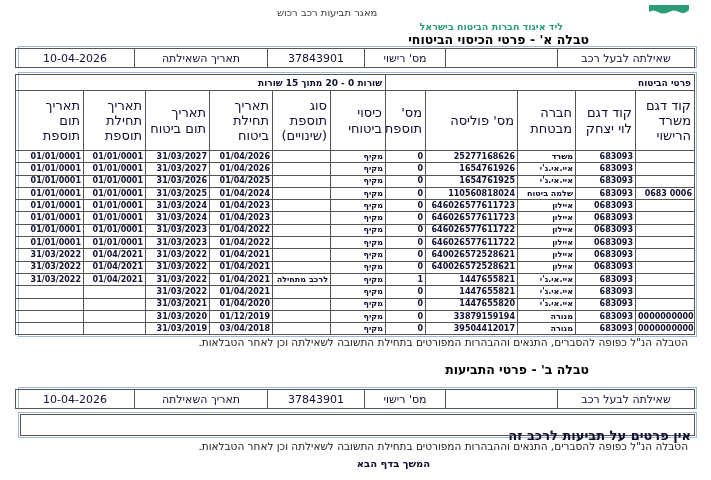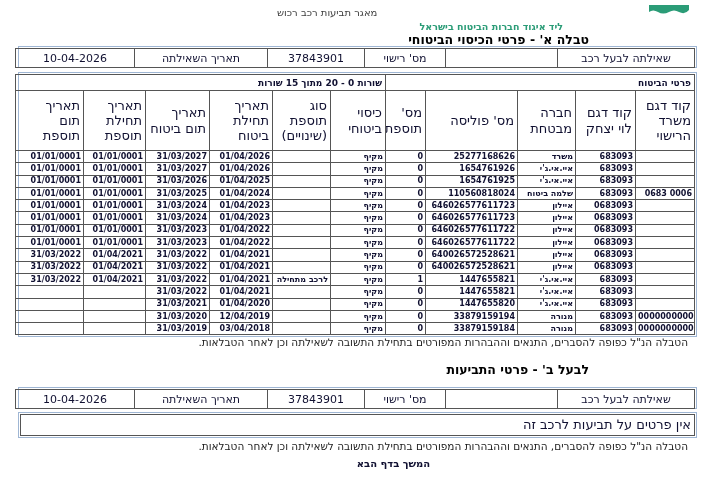--- a/index.html
+++ b/index.html
@@ -33,21 +33,21 @@
   .cbox{top:72px;}
   tr.band td{height:15px;font-size:9px;font-weight:bold;text-align:right;padding:0 3px;vertical-align:middle;}
   tr.cols th{height:57px;font-size:13px;font-weight:normal;text-align:right;
     padding:1px 3px;vertical-align:middle;line-height:1.18;white-space:pre-line;}
   tbody.data tr{height:12.3px;}
   tbody.data td{font-size:8px;font-weight:bold;text-align:right;padding:0 2px;
     vertical-align:middle;white-space:nowrap;direction:ltr;line-height:1;}
   
   .emptybox{top:412px;height:26px;}
   .emptybox .inner{border:1px solid #555555;height:22px;box-sizing:border-box;
-    font-size:13px;font-weight:normal;padding:2px 3px 0 0;}
+    font-size:13px;font-weight:bold;padding:13px 3px 0 0;}
   
   .footnote{right:23px;font-size:10.5px;color:#1a1a1a;white-space:nowrap;}
   .fn-a{top:336px;}
   .fn-b{top:440px;}
   .continue{top:458px;left:0;width:711px;text-align:center;font-size:10px;font-weight:bold;padding-left:38px;}
 </style>
 </head>
 <body>
 
 <div class="abs tagline">ליד איגוד חברות הביטוח בישראל</div>
@@ -301,45 +301,45 @@
           <td></td>
         </tr>
         <tr>
           <td>0000000000</td>
           <td>683093</td>
           <td>מנורה</td>
           <td>33879159194</td>
           <td>0</td>
           <td>מקיף</td>
           <td></td>
-          <td>12/04/2019</td>
+          <td>01/12/2019</td>
           <td>31/03/2020</td>
           <td></td>
           <td></td>
         </tr>
         <tr>
           <td>0000000000</td>
           <td>683093</td>
           <td>מנורה</td>
-          <td>33879159184</td>
+          <td>39504412017</td>
           <td>0</td>
           <td>מקיף</td>
           <td></td>
           <td>03/04/2018</td>
           <td>31/03/2019</td>
           <td></td>
           <td></td>
         </tr>
       </tbody>
   </table>
 </div>
 
 <div class="abs footnote fn-a">הטבלה הנ"ל כפופה להסברים, התנאים וההבהרות המפורטים בתחילת התשובה לשאילתה וכן לאחר הטבלאות.</div>
 
-<div class="abs sec-title title-b">לבעל ב' - פרטי התביעות</div>
+<div class="abs sec-title title-b">טבלה ב' - פרטי התביעות</div>
 
 <div class="abs bluebox qbox" style="top:387px;">
   <table dir="rtl">
     <colgroup>
         <col style="width:137px">
         <col style="width:112px">
         <col style="width:81px">
         <col style="width:97px">
         <col style="width:133px">
         <col style="width:119px">

